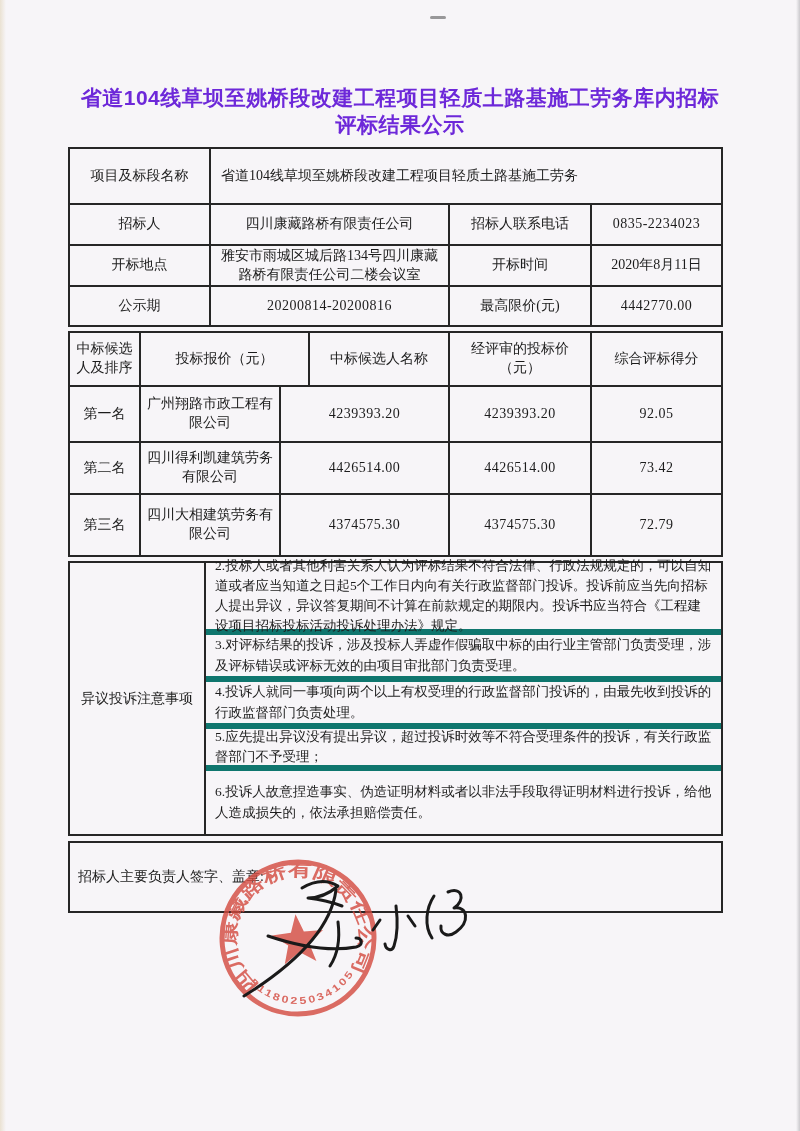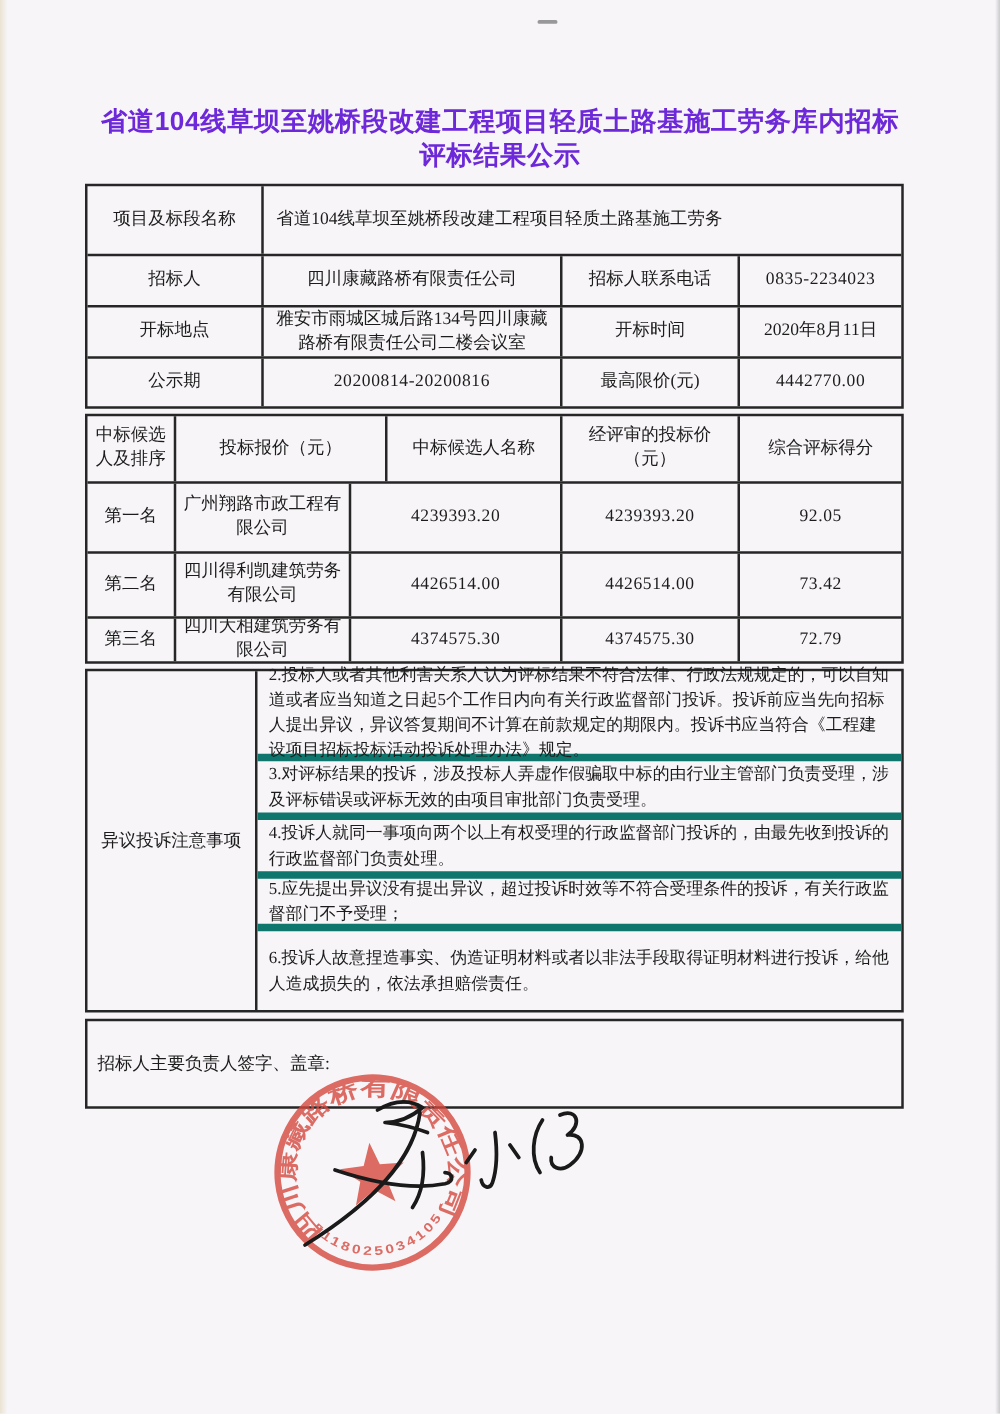--- a/index.html
+++ b/index.html
@@ -105,21 +105,21 @@
         <div class="cell num" style="width:142px">4239393.20</div>
         <div class="cell num" style="flex:1">92.05</div>
       </div>
       <div class="row" style="height:52px">
         <div class="cell" style="width:69px">第二名</div>
         <div class="cell" style="width:140px">四川得利凯建筑劳务有限公司</div>
         <div class="cell num" style="width:169px">4426514.00</div>
         <div class="cell num" style="width:142px">4426514.00</div>
         <div class="cell num" style="flex:1">73.42</div>
       </div>
-      <div class="row" style="height:36px">
+      <div class="row" style="height:62px">
         <div class="cell" style="width:69px">第三名</div>
         <div class="cell" style="width:140px">四川大相建筑劳务有限公司</div>
         <div class="cell num" style="width:169px">4374575.30</div>
         <div class="cell num" style="width:142px">4374575.30</div>
         <div class="cell num" style="flex:1">72.79</div>
       </div>
     </div>
 
     <div class="tbl mt4 noticeWrap">
       <div class="notice-label">异议投诉注意事项</div>

